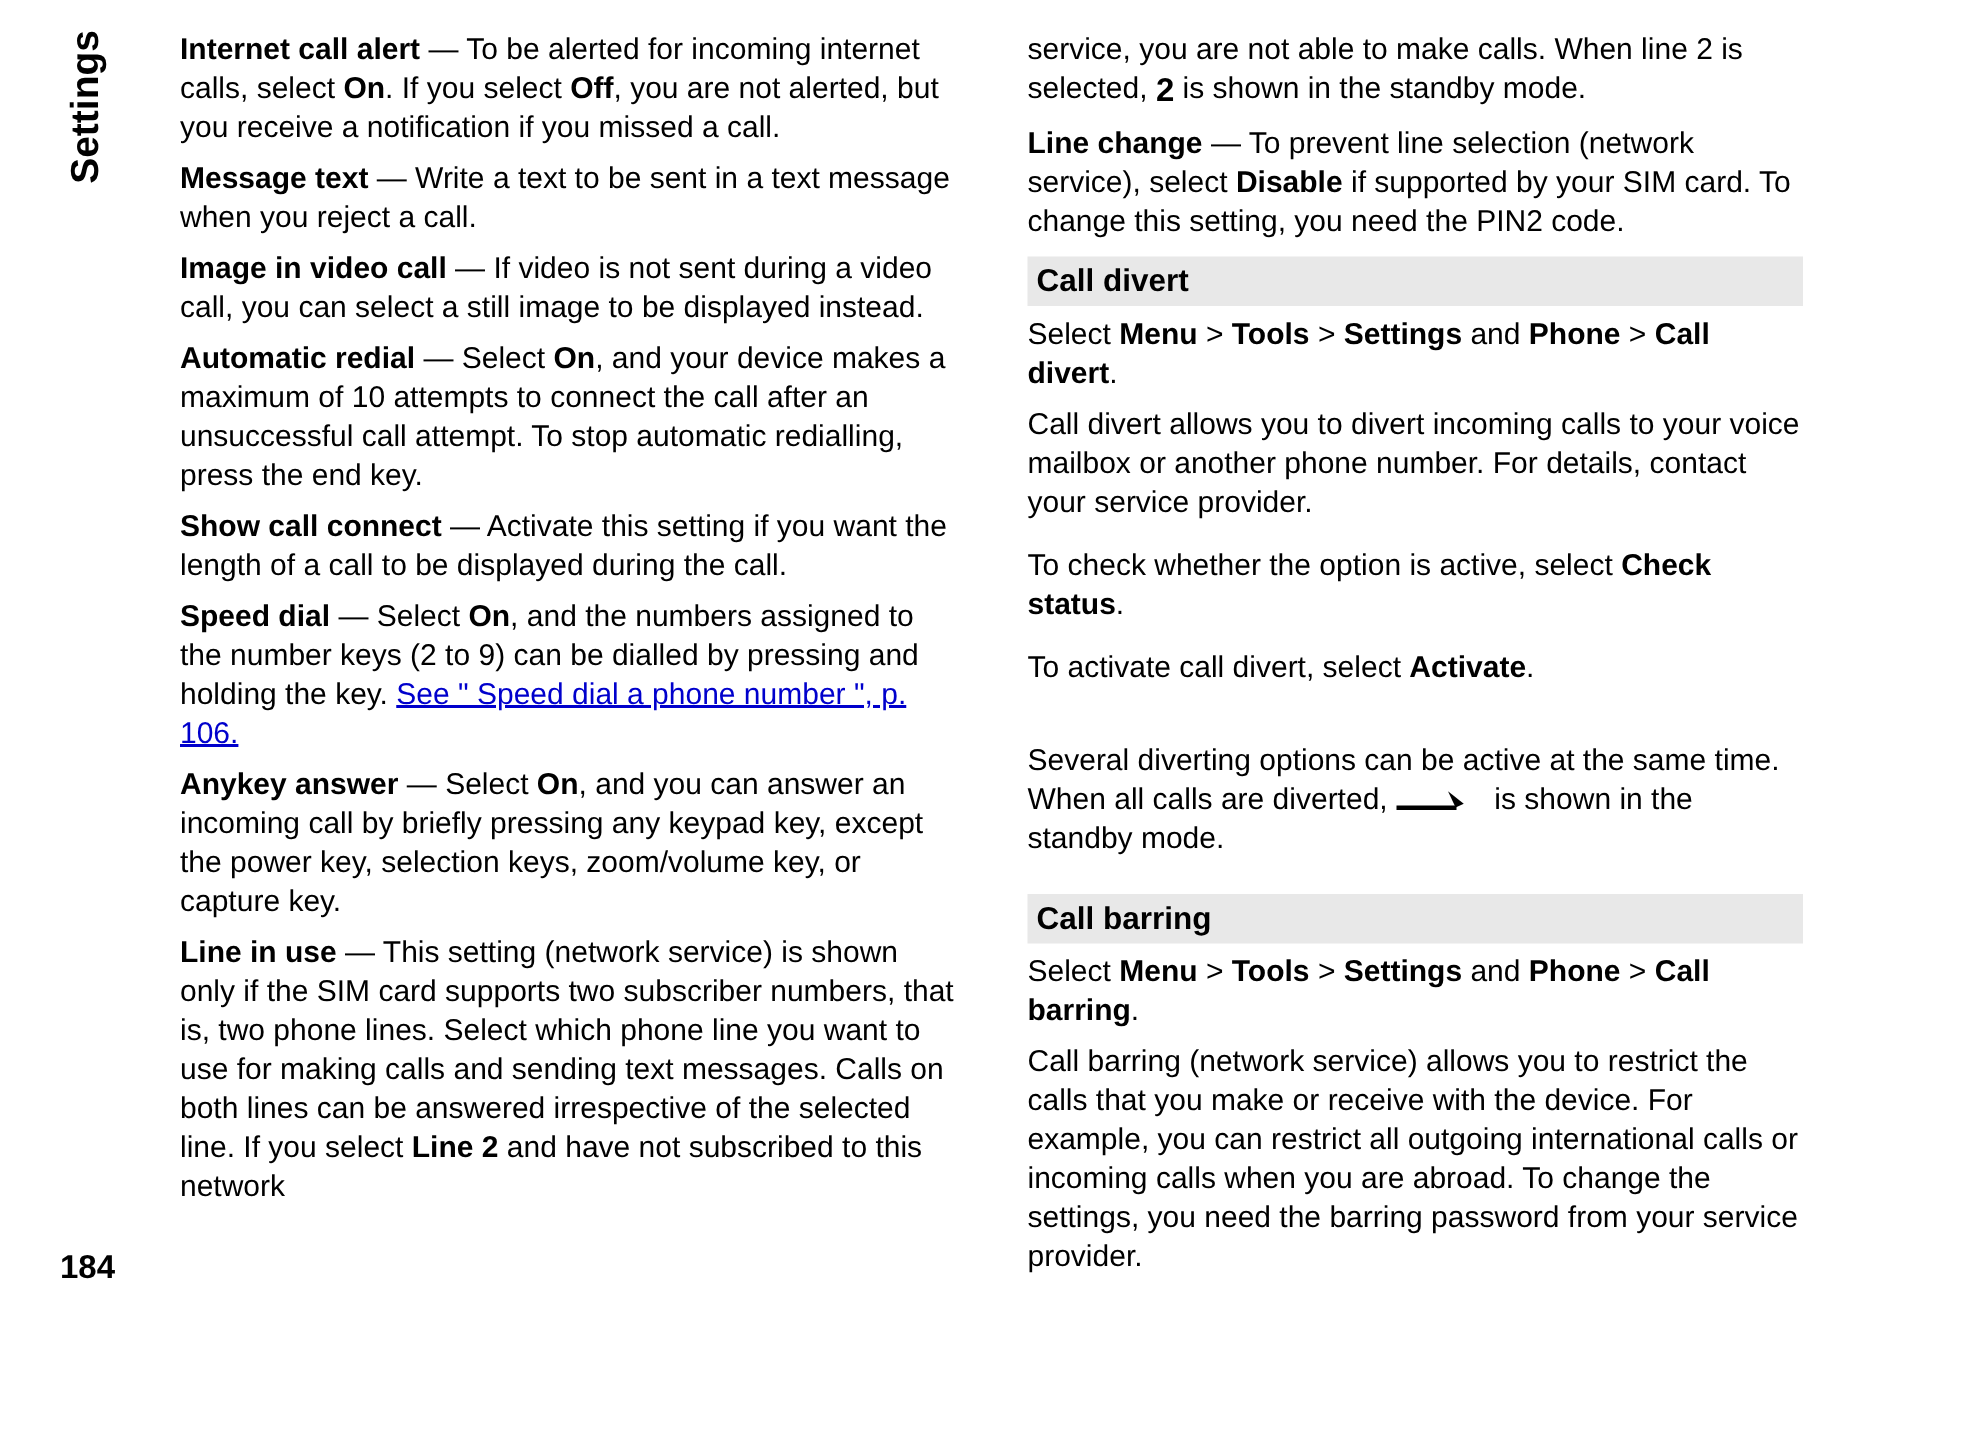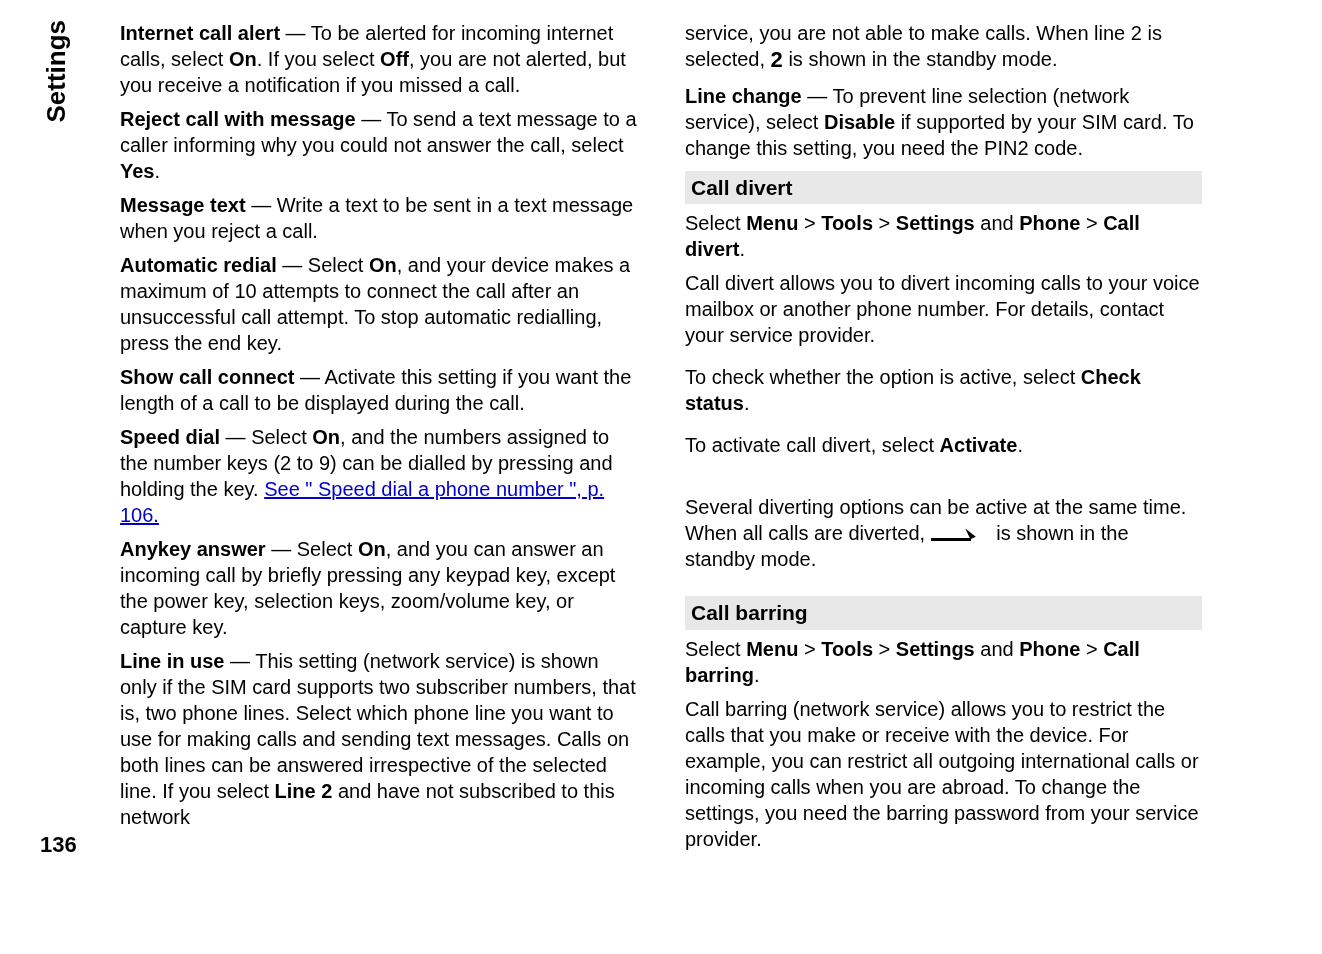--- a/index.html
+++ b/index.html
@@ -91,39 +91,39 @@
     transform: rotate(-25deg) translateY(-4px);
   }
 </style>
 </head>
 <body>
 
 <div class="page">
 
   <div class="sidebar">
     <div class="vertical-label">Settings</div>
-    <div class="page-number">136</div>
+    <div class="page-number">184</div>
   </div>
 
   <div class="content">
 
     <div class="column">
 
       <div class="para">
         <b>Internet call alert</b><span>  — To be alerted for incoming internet calls, select </span><b>On</b><span>. If you select </span><b>Off</b><span>, you are not alerted, but you receive a notification if you missed a call.</span>
       </div>
 
-      <div class="para">
-        <b>Reject call with message</b><span>  — To send a text message to a caller informing why you could not answer the call, select </span><b>Yes</b><span>.</span>
-      </div>
 
       <div class="para">
         <b>Message text</b><span>  — Write a text to be sent in a text message when you reject a call.</span>
       </div>
 
+      <div class="para">
+        <b>Image in video call</b><span>  — If video is not sent during a video call, you can select a still image to be displayed instead.</span>
+      </div>
 
       <div class="para">
         <b>Automatic redial</b><span>  — Select </span><b>On</b><span>, and your device makes a maximum of 10 attempts to connect the call after an unsuccessful call attempt. To stop automatic redialling, press the end key.</span>
       </div>
 
       <div class="para">
         <b>Show call connect</b><span>  — Activate this setting if you want the length of a call to be displayed during the call.</span>
       </div>
 
 

